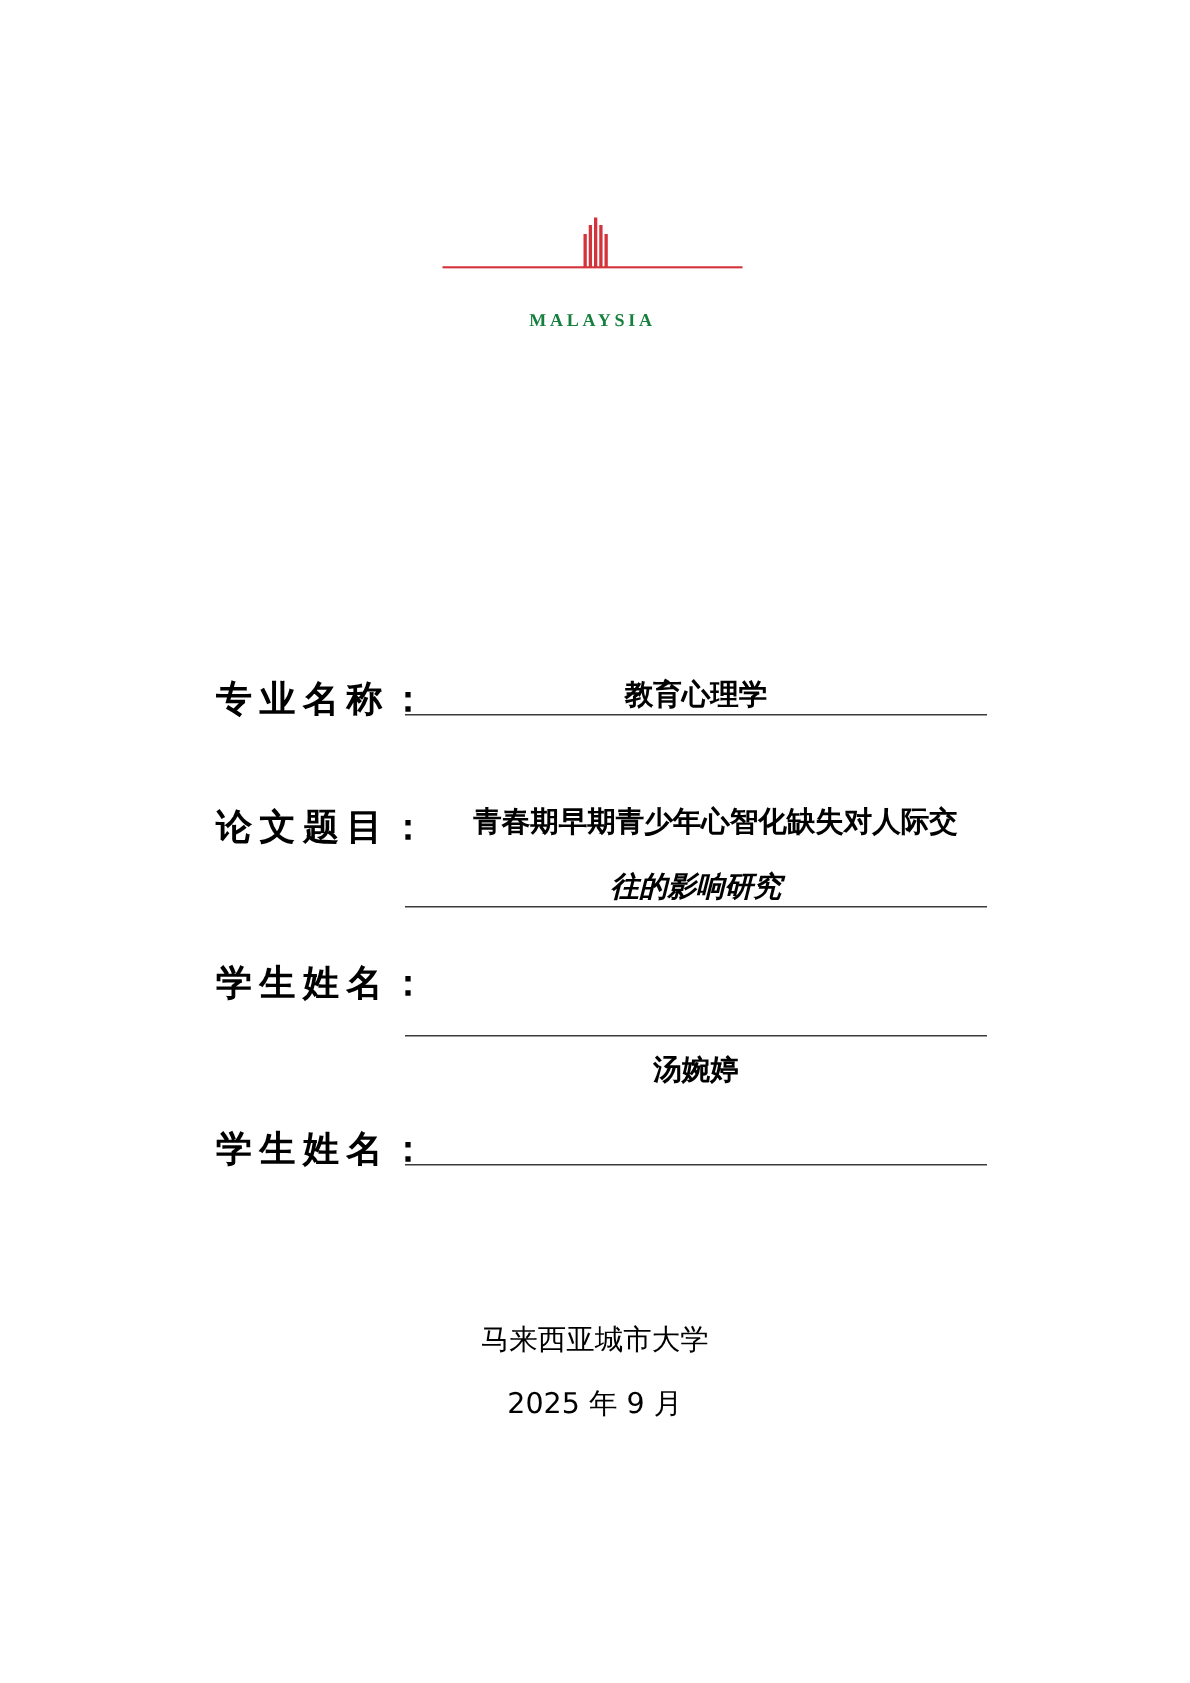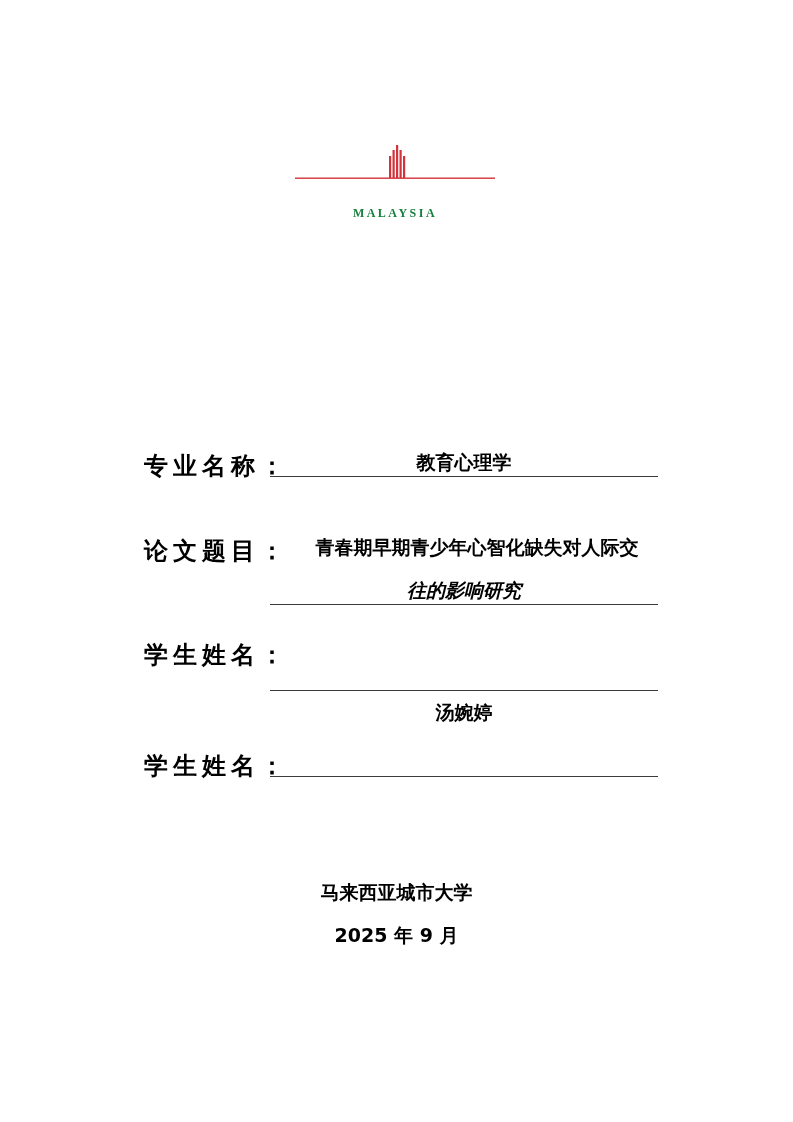--- a/index.html
+++ b/index.html
@@ -14,21 +14,21 @@
                 font-family: "Liberation Serif", "DejaVu Serif", serif; font-size: 12px;
                 color: #15803d; letter-spacing: 2.5px; font-weight: bold; line-height: 14px; }
 
     .field-label { position: absolute; left: 144px; font-size: 24px; font-weight: bold;
                    letter-spacing: 5px; white-space: nowrap; }
     .field-value { position: absolute; left: 270px; width: 388px; text-align: center;
                    font-size: 19px; font-weight: bold; white-space: nowrap; }
     .underline { position: absolute; left: 270px; width: 388px; height: 0;
                  border-top: 1.5px solid #3a3a3a; }
     .footer-line { position: absolute; left: 0; width: 793px; text-align: center;
-                   font-size: 19px; font-weight: bold; }
+                   font-size: 19px; font-weight: normal; }
   </style>
 </head>
 <body>
 
 <div class="logo">
   <svg width="210" height="42" viewBox="0 0 210 42" style="position:absolute;left:0;top:0;">
     <rect x="99" y="16" width="2.2" height="22" fill="#d3333a"></rect>
     <rect x="102.5" y="10" width="2.2" height="28" fill="#d3333a"></rect>
     <rect x="106" y="5" width="2.2" height="33" fill="#d3333a"></rect>
     <rect x="109.5" y="10" width="2.2" height="28" fill="#d3333a"></rect>

